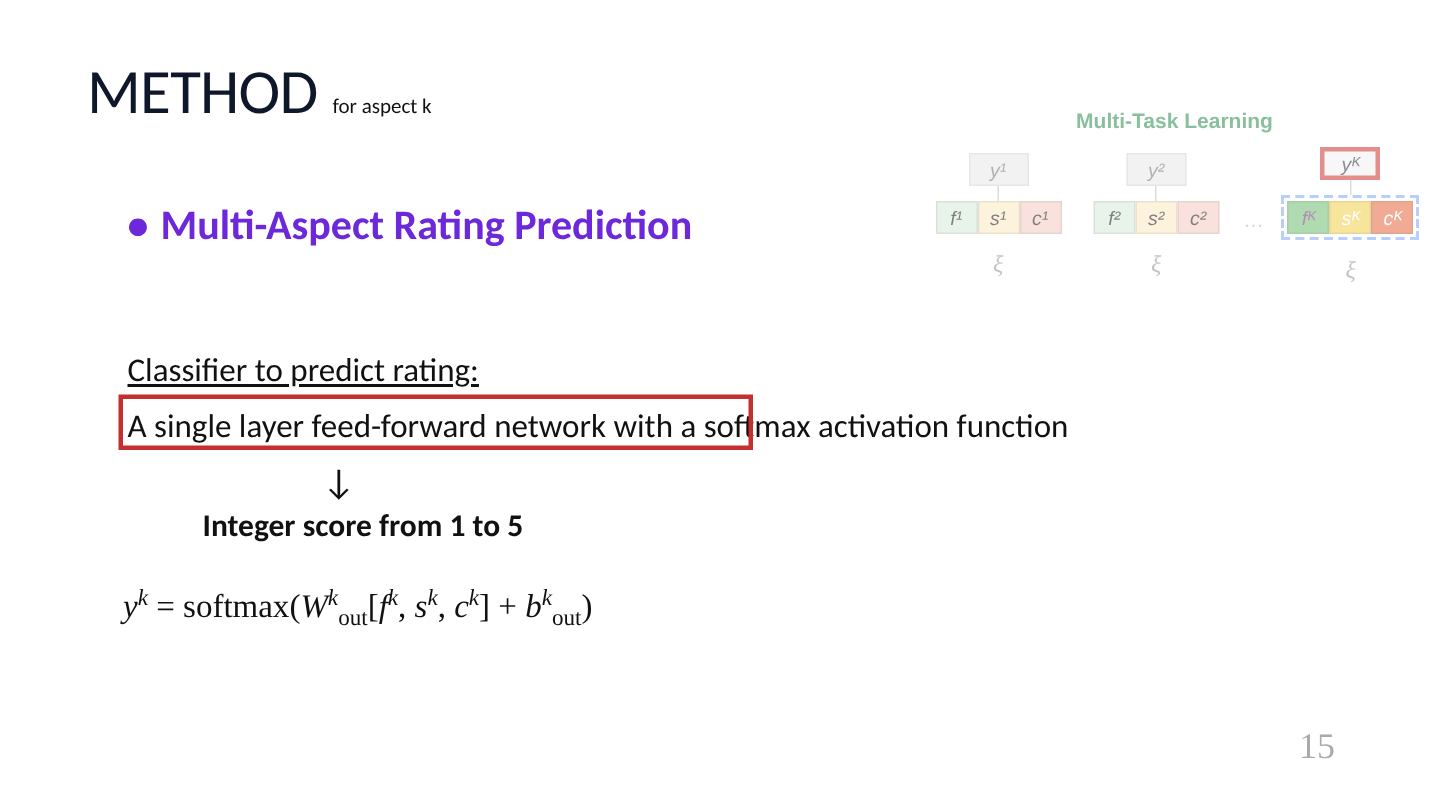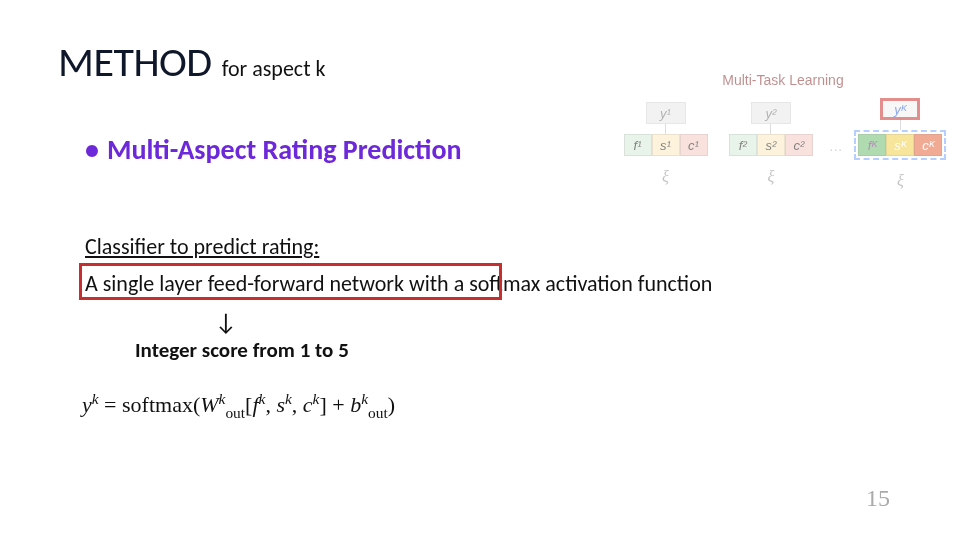--- a/index.html
+++ b/index.html
@@ -20,21 +20,21 @@
     align-items: baseline;
     gap: 10px;
   }
   .title-main {
     font-size: 42px;
     font-weight: 400;
     color: #0f172a;
     letter-spacing: -0.5px;
   }
   .title-sub {
-    font-size: 22px;
+    font-size: 14px;
     color: #111;
   }
   .bullet-line {
     position: absolute;
     left: 85px;
     top: 132px;
     font-size: 28px;
     font-weight: 700;
     color: #6d28d9;
   }
@@ -103,39 +103,40 @@
   .diagram {
     position: absolute;
     right: 12px;
     top: 72px;
     width: 330px;
     opacity: 0.5;
     font-family: Arial, sans-serif;
   }
   .diag-title {
     text-align: center;
-    color: #7f1d1d;
+    color: #15803d;
     font-size: 14px;
     margin-bottom: 10px;
+    font-weight: bold;
   }
   .row { display: flex; justify-content: space-between; align-items: center; gap: 6px; }
   .col { display: flex; flex-direction: column; align-items: center; width: 95px; }
   .ybox {
     width: 40px;
     height: 22px;
     background: #e6e6e6;
     border: 1px solid #d0d0d0;
     display: flex;
     align-items: center;
     justify-content: center;
     font-style: italic;
     font-size: 13px;
     color: #666;
   }
-  .yK { border: 3px solid #c81e1e; opacity: 1; background:#f1f1f1; color:#1d4ed8; }
+  .yK { border: 3px solid #c81e1e; opacity: 1; background:#f1f1f1; color:#0f172a; }
   .stem { width: 1px; height: 10px; background: #bbb; }
   .feat { display: flex; margin-top: 0; }
   .fbox {
     width: 28px;
     height: 22px;
     display: flex;
     align-items: center;
     justify-content: center;
     font-style: italic;
     font-size: 13px;

